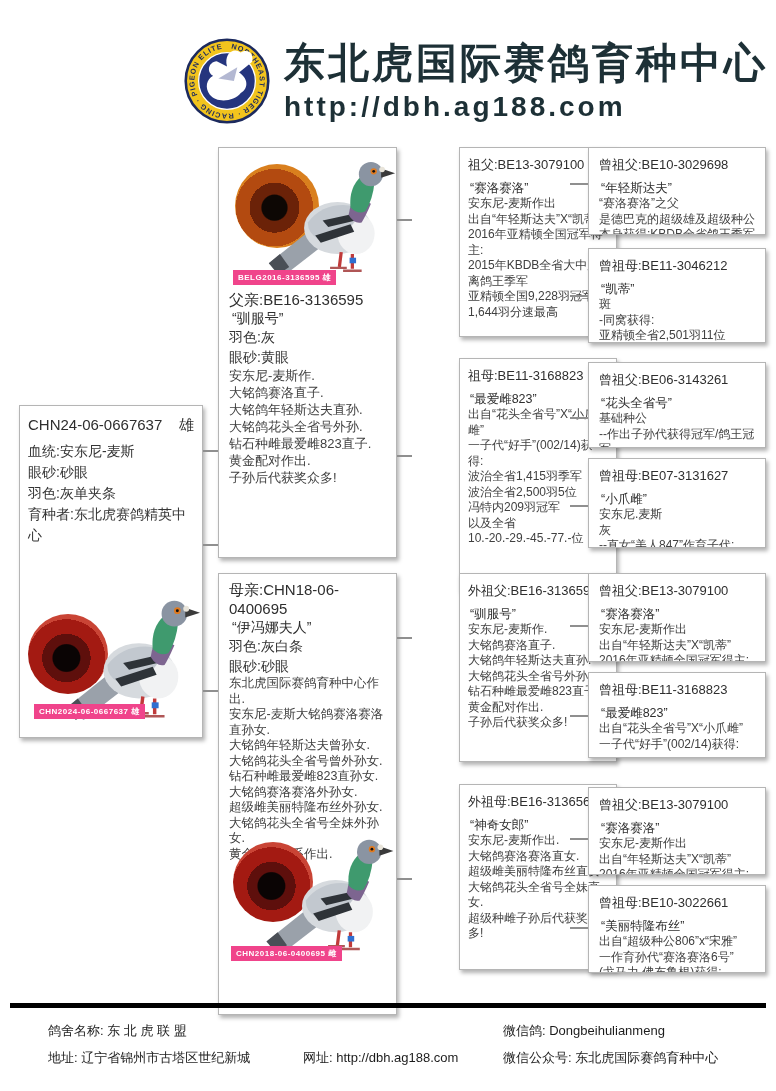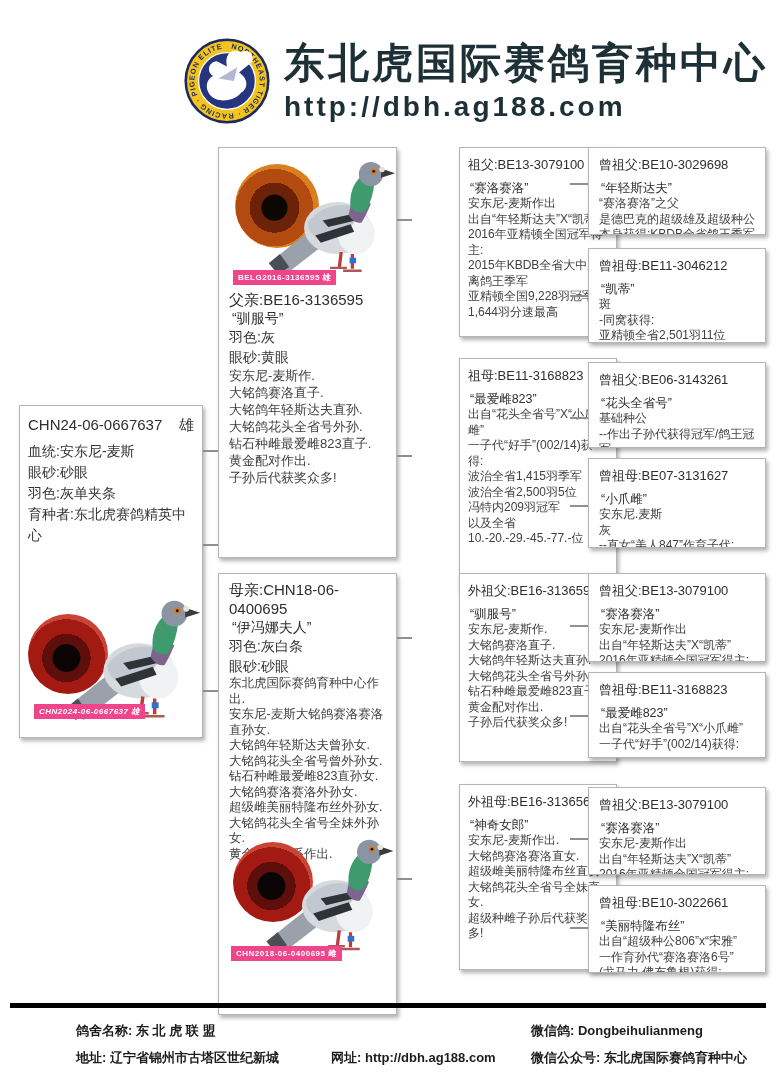--- a/index.html
+++ b/index.html
@@ -44,21 +44,21 @@
   
   .gg{left:588px;width:178px;padding:8px 10px;}
   #gg1{top:147px;height:88px;} #gg2{top:248px;height:95px;}
   #gg3{top:362px;height:86px;} #gg4{top:458px;height:90px;}
   #gg5{top:573px;height:89px;} #gg6{top:672px;height:86px;}
   #gg7{top:787px;height:88px;} #gg8{top:885px;height:88px;}
   
   .conn{position:absolute;height:2px;background:#8f8f8f;}
   
   #footer-bar{position:absolute;left:10px;top:1003px;width:756px;height:5px;background:#000;}
-  .foot{position:absolute;font-size:13px;font-weight:bold;color:#1c1c1c;white-space:nowrap;margin-left:28px;}
+  .foot{position:absolute;font-size:13px;font-weight:normal;color:#1c1c1c;white-space:nowrap;}
   svg .st0{fill:#9aa1aa;} svg .st1{fill:#4a4f56;} svg .st2{fill:#d6dade;} svg .st3{fill:#c2c8cf;}
   svg .st4{fill:#2e3338;} svg .st5{fill:#f1f2f3;} svg .st6{fill:#3f9a6e;} svg .st7{fill:#7d6590;}
   svg .st8{fill:#8a94a2;}
   .hiddefs{position:absolute;width:0;height:0;overflow:hidden;}
 </style>
 </head>
 <body>
 
 <div id="page">
 
@@ -109,21 +109,21 @@
       <span>CHN24-06-0667637</span>
     </div>
     <div class="lines">血统:安东尼-麦斯
 眼砂:砂眼
 羽色:灰单夹条
 育种者:东北虎赛鸽精英中心</div>
     <div class="eye red" style="left:8px;top:208px;width:80px;height:80px;"></div>
     <svg class="photo" style="left:38px;top:182px;width:148px;height:138px;" viewBox="0 0 150 140">
         <use href="#pigeon-shape"></use>
       </svg>
-    <div class="ringtag" style="left:14px;top:298px;font-style:italic;">CHN2024-06-0667637  雄</div>
+    <div class="ringtag" style="left:14px;top:298px;">CHN2024-06-0667637  雄</div>
   </div>
 
   <div class="box" id="father">
     <div class="eye amber" style="left:16px;top:16px;width:84px;height:84px;"></div>
     <svg class="photo" style="left:42px;top:2px;width:140px;height:130px;" viewBox="0 0 150 140">
         <use href="#pigeon-shape"></use>
       </svg>
     <div class="ringtag" style="left:14px;top:122px;">BELG2016-3136595  雄</div>
     <div class="parent-text" style="position:absolute;top:138px;left:0;right:0;">
       <div class="parent-title">父亲:BE16-3136595</div>

